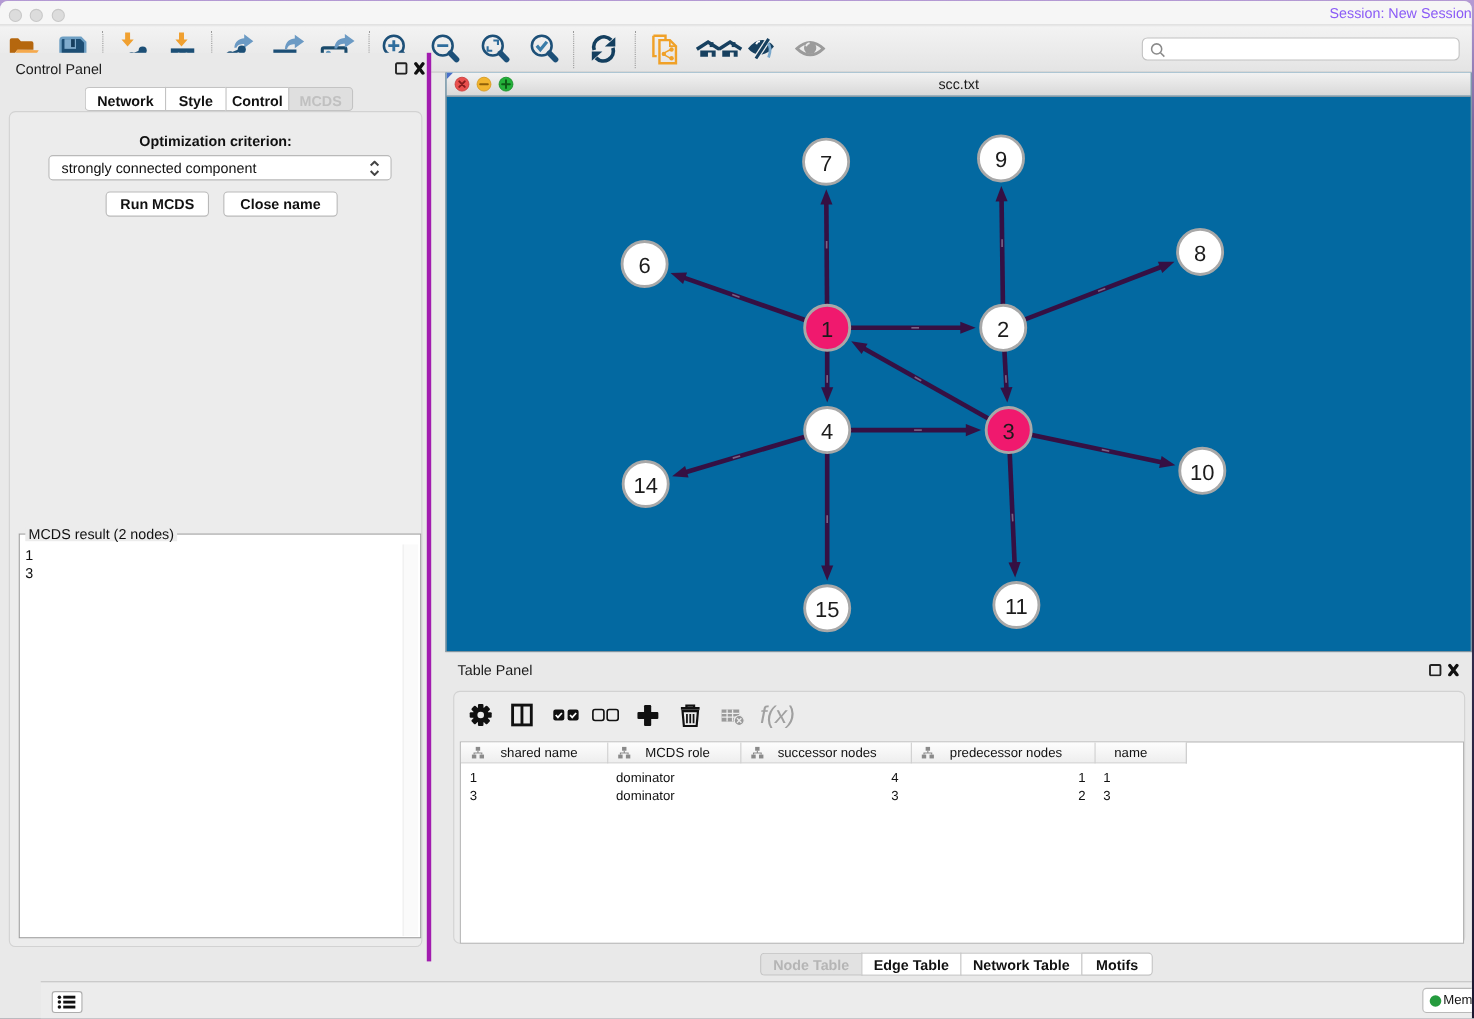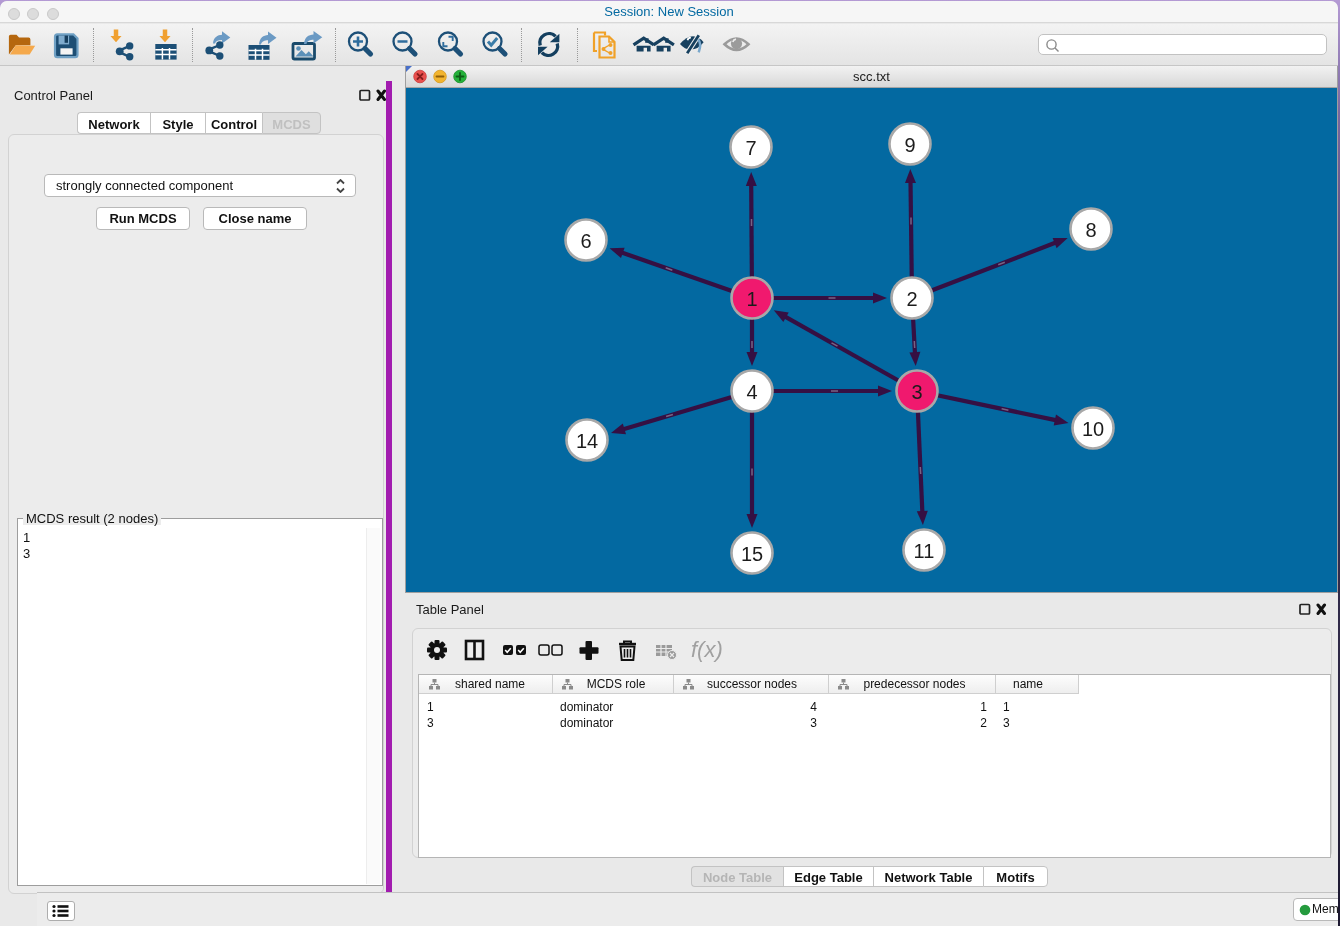--- a/index.html
+++ b/index.html
@@ -11,34 +11,34 @@
 #desktop { left:0; top:0; width:1340px; height:926px;
   background:linear-gradient(#b49ad4 0%, #7a68a0 12%, #3c3458 45%, #1c1830 100%); }
 #appwin { left:0; top:1px; width:1338px; height:925px; background:#e9e9e9;
   border-radius:7px 7px 0 0; overflow:hidden; }
 
 
 #titlebar { left:0; top:0; width:1338px; height:22px; background:#f6f6f6;
   border-bottom:1px solid #d8d8d8; border-radius:7px 7px 0 0; }
 .tl { position:absolute; top:7px; width:12px; height:12px; border-radius:50%;
   background:#dcdcdc; border:1px solid #c8c8c8; }
-#titlebar .t { position:absolute; left:0; right:0; top:3px; text-align:center;
-  font-size:13px; color:#0369a1; }
+#titlebar .t { position:absolute; left:0; right:0; top:3px; text-align:right;
+  font-size:13px; color:#8b5cf6; }
 
 
 #toolbar { left:0; top:23px; width:1338px; height:42px;
   background:linear-gradient(#f3f3f3,#e4e4e4); border-bottom:1px solid #c6c6c6; }
 .sep { position:absolute; top:4px; height:34px; width:0;
   border-left:1px dotted #9a9a9a; }
 #search { position:absolute; left:1038px; top:10px; width:289px; height:21px;
   background:#fff; border:1px solid #c2c2c2; border-radius:5px; }
 
 
-#cpanel { left:0; top:80px; width:392px; height:826px; background:#e9e9e9;
-  border-right:6px solid #a21caf; }
+#cpanel { left:0; top:47px; width:392px; height:826px; background:#e9e9e9;
+  border-right:4px solid #a21caf; }
 #cpanel .hdr { position:absolute; left:14px; top:7px; font-size:13px; color:#1a1a1a; }
 #cptabs { position:absolute; left:77px; top:31px; height:22px; display:flex;
   font-size:13px; font-weight:bold; }
 #cptabs .tab { background:#fff; border:1px solid #c3c3c3; border-right:none;
   padding-top:2px; line-height:19px; color:#111; text-align:center; }
 #cptabs .tab:first-child { border-radius:4px 0 0 4px; }
 #cptabs .tab.sel { background:#dfdfdf; color:#c0c0c0; border:1px solid #c3c3c3;
   border-radius:0 4px 4px 0; }
 #cpbody { position:absolute; left:8px; top:53px; width:376px; height:760px;
   background:#ececec; border:1px solid #d2d2d2; border-radius:6px; }
@@ -258,20 +258,21 @@
         <rect x="2" y="1.5" width="9.5" height="9.5" rx="1" fill="none" stroke="#222" stroke-width="1.7"></rect>
         <path d="M20 2 L26.5 10.5 M26.5 2 L20 10.5" stroke="#111" stroke-width="3" stroke-linecap="round"></path>
       </svg>
     <div id="cptabs">
       <div class="tab" style="width:73px">Network</div>
       <div class="tab" style="width:55px">Style</div>
       <div class="tab" style="width:57px">Control</div>
       <div class="tab sel" style="width:59px">MCDS</div>
     </div>
     <div id="cpbody">
+      <div id="optlabel">Optimization criterion:</div>
       <div id="optsel">strongly connected component
         <svg width="11" height="14" style="position:absolute;right:9px;top:4px" viewBox="0 0 11 14">
             <path d="M2 4.5 L5.5 1 L9 4.5" fill="none" stroke="#444" stroke-width="1.8"></path>
             <path d="M2 9.5 L5.5 13 L9 9.5" fill="none" stroke="#444" stroke-width="1.8"></path>
           </svg>
       </div>
       <div class="btn" style="left:87px;top:72px;width:94px">Run MCDS</div>
       <div class="btn" style="left:194px;top:72px;width:104px">Close name</div>
       <div id="mcdsbox">
         <div class="lbl">MCDS result (2 nodes)</div>

